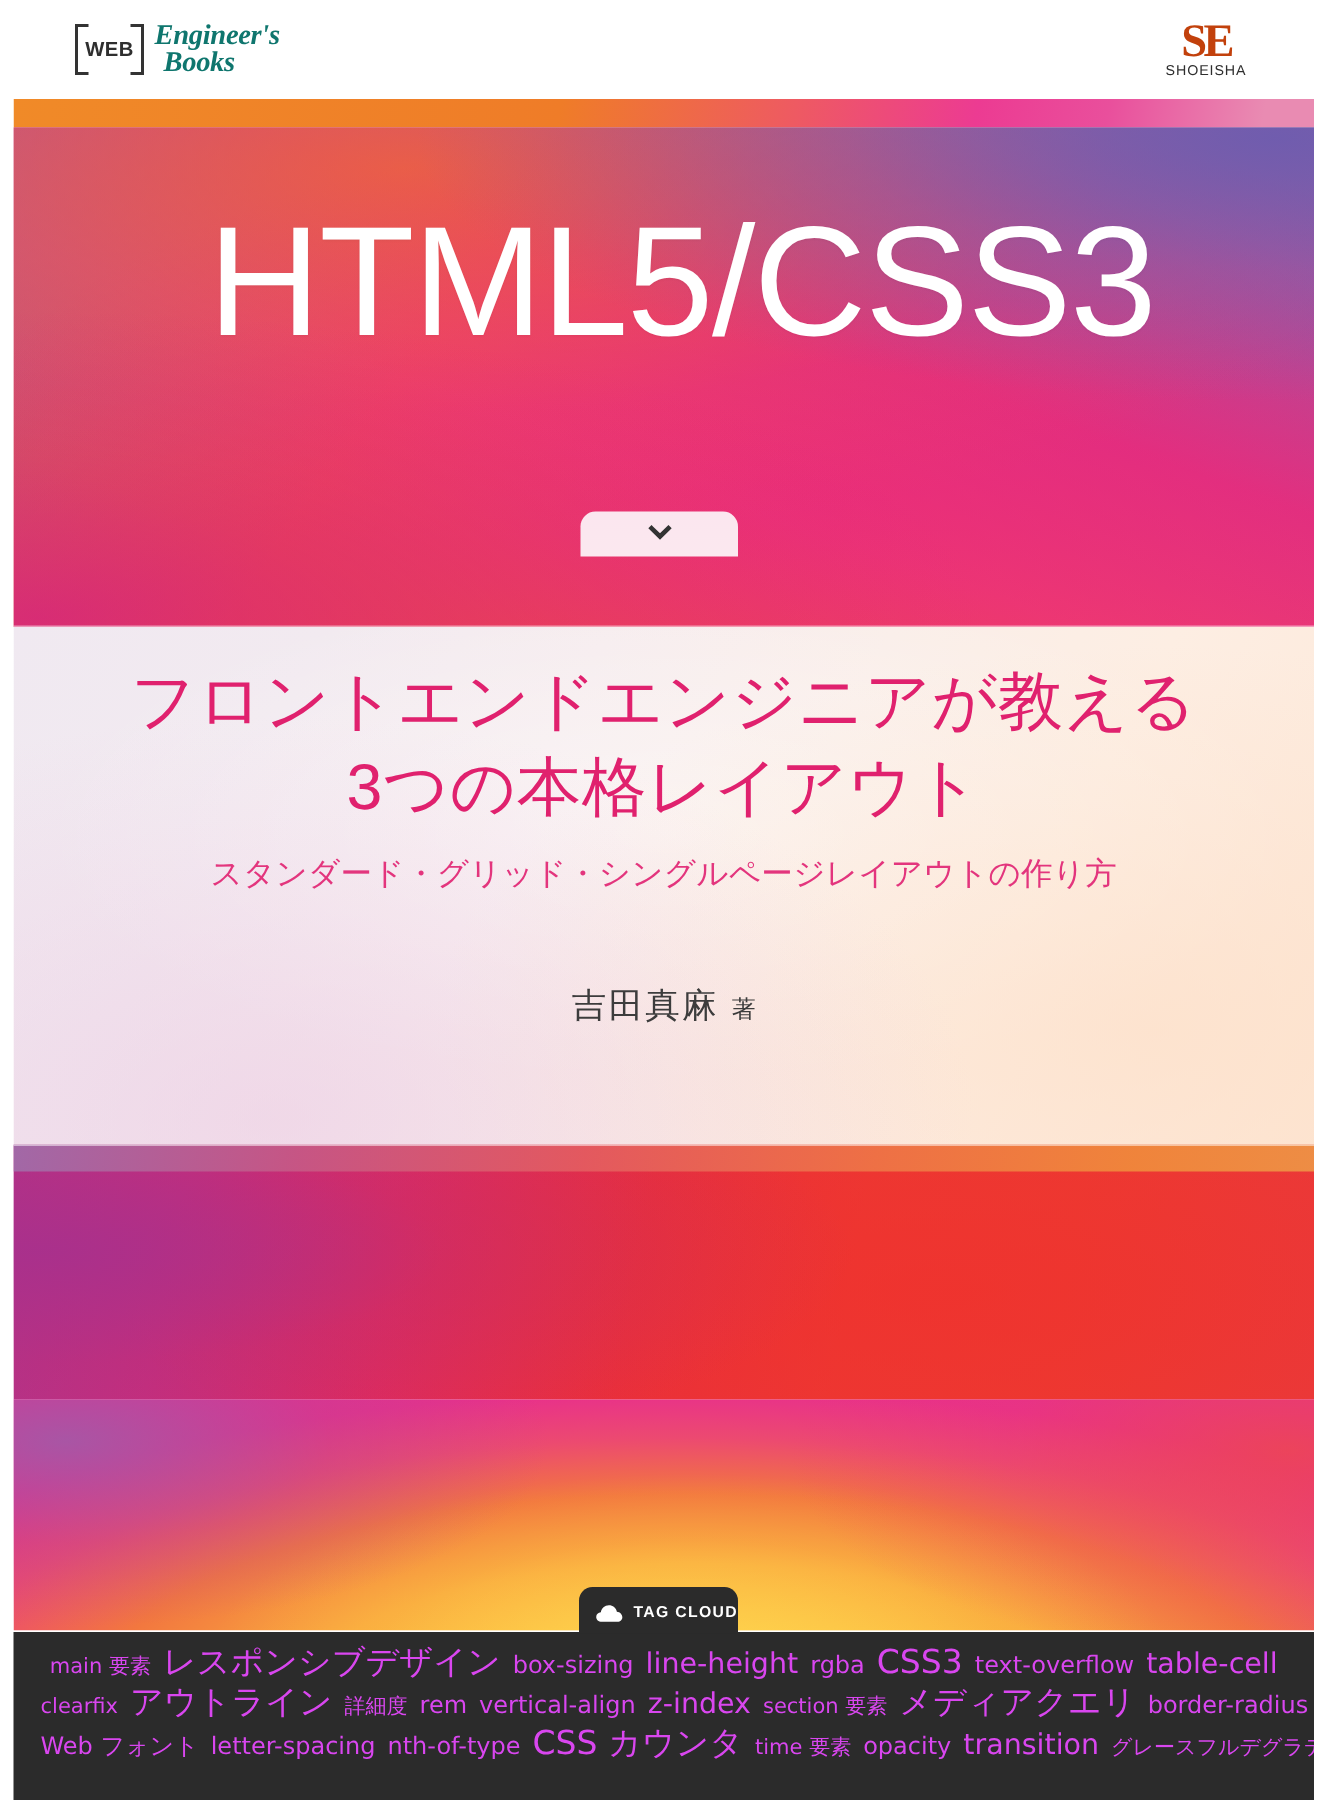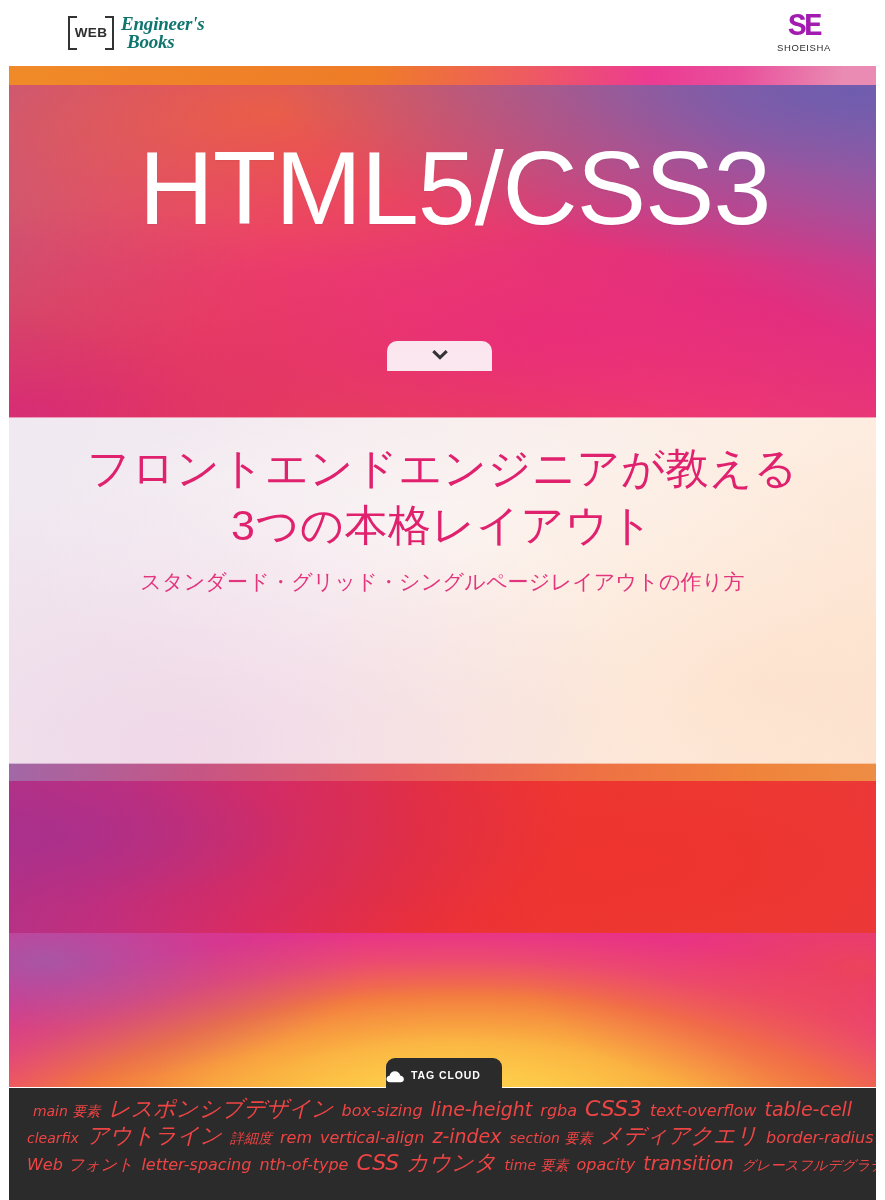--- a/index.html
+++ b/index.html
@@ -18,21 +18,21 @@
   }
 
   
   .header {
     position:absolute; left:0; top:0;
     width:885px; height:66px;
     background:#ffffff;
     z-index:40;
   }
   .imprint-logo {
-    position:absolute; left:68px; top:8px;
+    position:absolute; left:50px; top:8px;
     display:flex; align-items:center; gap:7px;
     height:50px;
   }
   .bracket-box {
     position:relative;
     width:46px; height:34px;
     display:flex; align-items:center; justify-content:center;
   }
   .bracket-box .br {
     position:absolute; top:0; width:9px; height:34px;
@@ -52,23 +52,23 @@
     letter-spacing:-0.2px;
   }
   .eb-text .l1 { font-size:19px; display:block; }
   .eb-text .l2 { font-size:19px; display:block; margin-left:6px; }
 
   .pub-logo {
     position:absolute; right:42px; top:12px;
     text-align:center; width:78px;
   }
   .pub-logo .se {
-    font-size:31px; font-weight:bold; color:#a21caf;
+    font-size:31px; font-weight:bold; color:#c2410c;
     letter-spacing:-2.5px; line-height:0.95;
-    font-family:Liberation Mono, monospace;
+    font-family:Liberation Serif, serif;
   }
   .pub-logo .name {
     font-size:9.5px; color:#2f2f2f; letter-spacing:0.6px;
     margin-top:1px;
   }
 
   
   .body-wrap {
     position:absolute; left:9px; top:66px;
     width:867px; height:1021px;
@@ -246,50 +246,49 @@
     line-height:1.28;
     letter-spacing:1px;
     z-index:20;
     font-family:"DejaVu Sans",sans-serif;
   }
   .slogan .l2 { display:block; }
 
   
   .tagtab {
     position:absolute; left:386px; top:1058px;
-    width:116px; height:31px;
+    width:106px; height:31px;
     background:#2b2b2b;
     border-radius:9px 9px 0 0;
     z-index:35;
-    display:flex; align-items:center; justify-content:flex-start; gap:6px;
+    display:flex; align-items:center; justify-content:flex-end; gap:6px;
     padding-top:3px;
   }
   .tagtab .cloud-icon { width:19px; height:13px; display:block; }
   .tagtab .lbl {
     color:#ffffff; font-size:10.5px; font-weight:bold;
     letter-spacing:0.9px;
     font-family:"Liberation Sans","DejaVu Sans",sans-serif;
   }
 
   .tagcloud {
     position:absolute; left:9px; top:1088px;
     width:867px; height:112px;
     background:#2b2b2b;
     z-index:30;
     padding:9px 14px 0 14px;
     text-align:center;
     overflow:hidden;
   }
   .tagline-row {
-    color:#ef4444;
+    color:#d946ef;
     line-height:1.0;
     margin-bottom:5px;
     white-space:nowrap;
     font-family:"DejaVu Sans",sans-serif;
-    font-style:italic;
   }
   .tagline-row .t { display:inline-block; margin:0 4px; vertical-align:baseline; }
   .s2 { font-size:14px; }
   .s3 { font-size:16px; }
   .s4 { font-size:19px; }
   .s5 { font-size:22px; }
   .row1 { margin-top:1px; }
 </style>
 </head>
 <body>
@@ -350,20 +349,24 @@
 
   <div class="title-main">HTML5/CSS3</div>
 
   <div class="lead">
     <span>フロントエンドエンジニアが教える</span>
     <span class="l2">3つの本格レイアウト</span>
   </div>
 
   <div class="tagline">スタンダード・グリッド・シングルページレイアウトの作り方</div>
 
+  <div class="author">
+    <span>吉田真麻</span>
+    <span class="cred">著</span>
+  </div>
 
 
   <div class="tagtab">
     <span class="cloud-icon">
       <svg viewBox="0 0 24 16" width="19" height="13" aria-hidden="true">
         <path d="M5.4 15.2 C2.4 15.2 0.6 13.3 0.6 11.1 C0.6 9.0 2.3 7.3 4.5 7.2 C5.0 3.9 7.8 1.3 11.3 1.3 C14.6 1.3 17.3 3.6 18.0 6.7 C20.6 6.9 22.6 9.0 22.6 11.4 C22.6 13.5 20.9 15.2 18.6 15.2 Z" fill="#ffffff"></path>
       </svg>
     </span>
     <span class="lbl">TAG CLOUD</span>
   </div>

